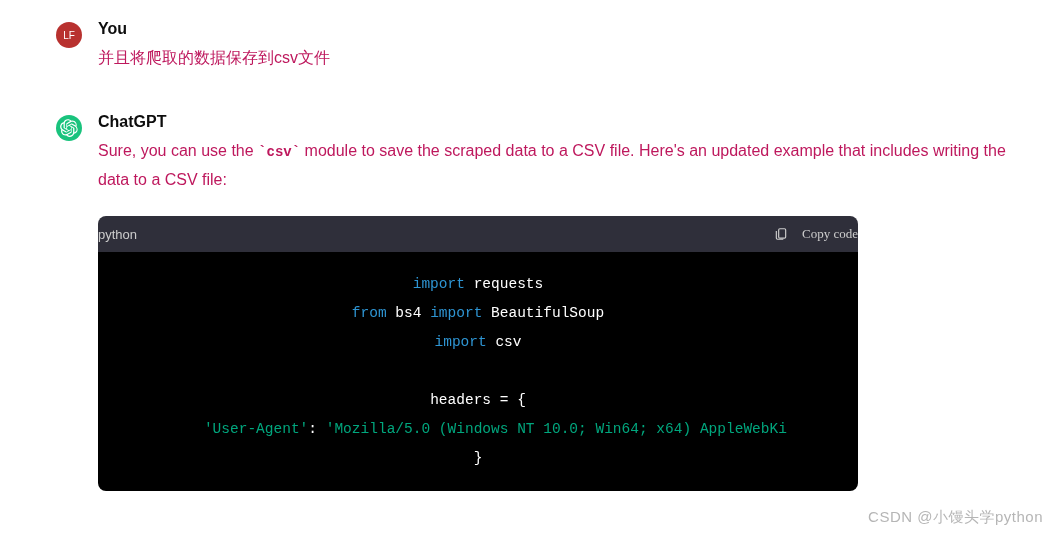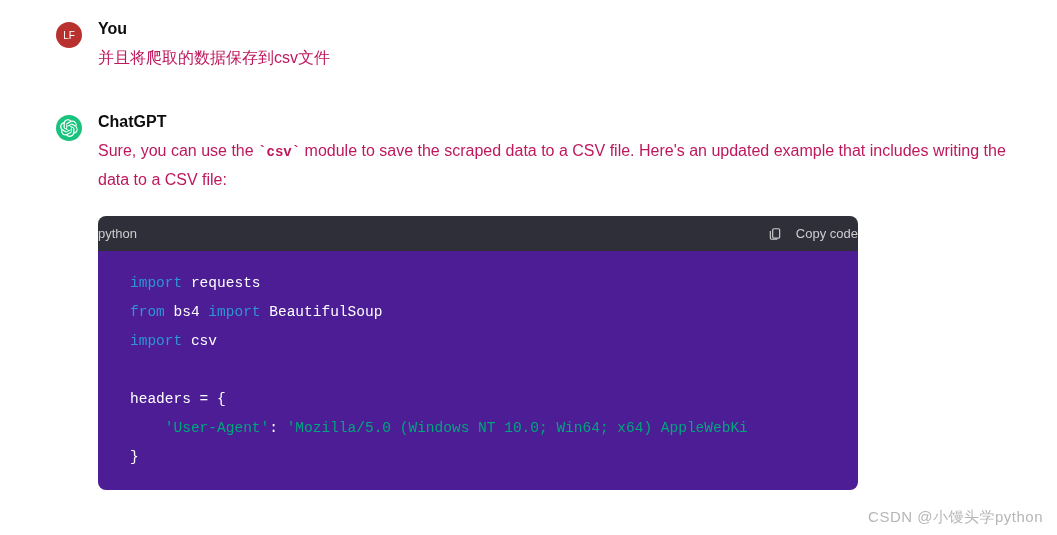--- a/index.html
+++ b/index.html
@@ -85,35 +85,36 @@
     }
     .copy-button {
       display: flex;
       align-items: center;
       gap: 14px;
       cursor: pointer;
       color: #cdcdcd;
       background: none;
       border: none;
       font-size: 13px;
-      font-family: Liberation Sans, sans-serif;
+      font-family: Liberation Serif, serif;
     }
     .copy-icon {
       width: 14px;
       height: 14px;
     }
     .code-body {
-      background: #4c1d95;
+      background: #000000;
       padding: 18px 32px;
       font-family: "SFMono-Regular", Consolas, "Liberation Mono", Menlo, monospace;
       font-size: 14.5px;
       line-height: 2.0;
       color: #ffffff;
       overflow: hidden;
       white-space: pre;
+      text-align: center;
     }
     .tok-keyword { color: #2e95d3; }
     .tok-module { color: #ffffff; }
     .tok-string { color: #00a67d; }
     .tok-punc { color: #ffffff; }
     .watermark {
       position: absolute;
       bottom: 8px;
       right: 14px;
       font-size: 15px;

